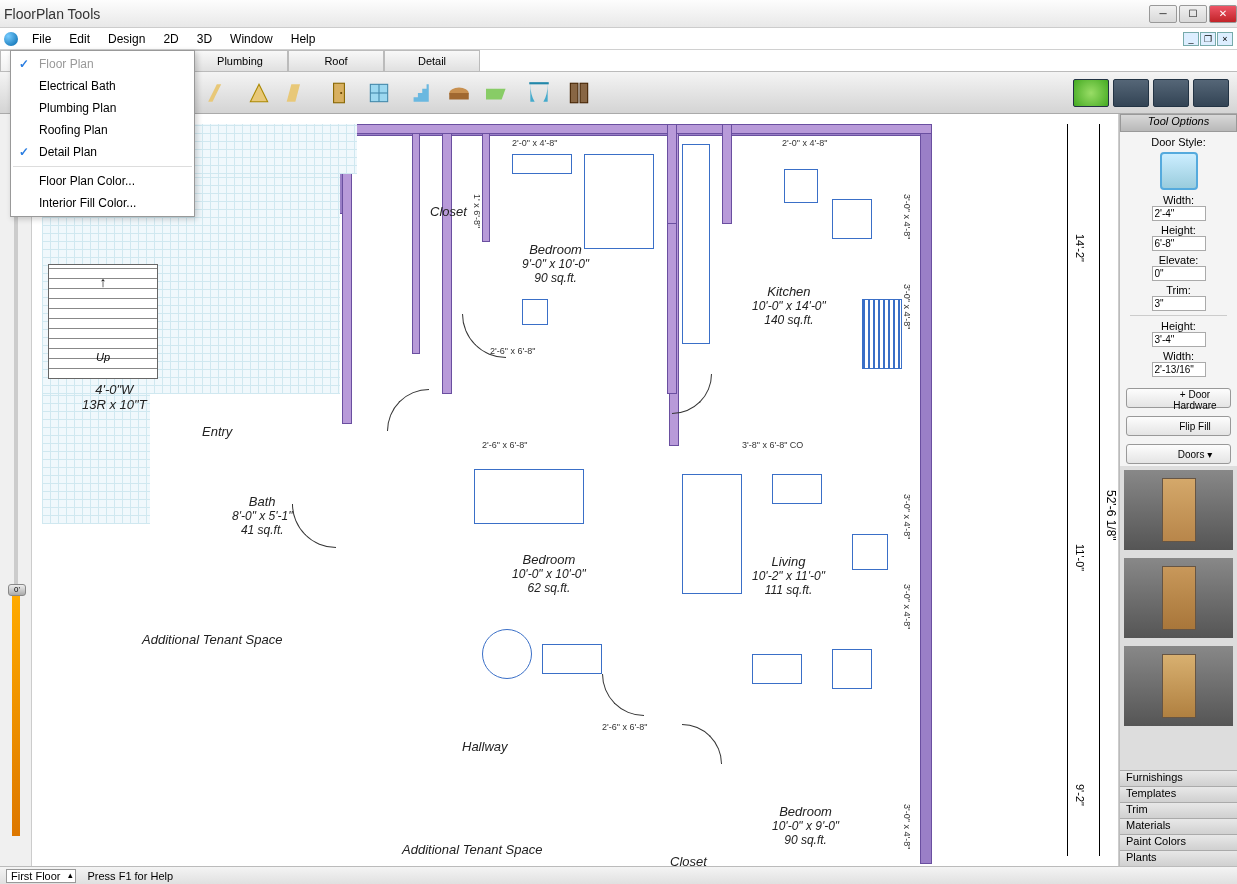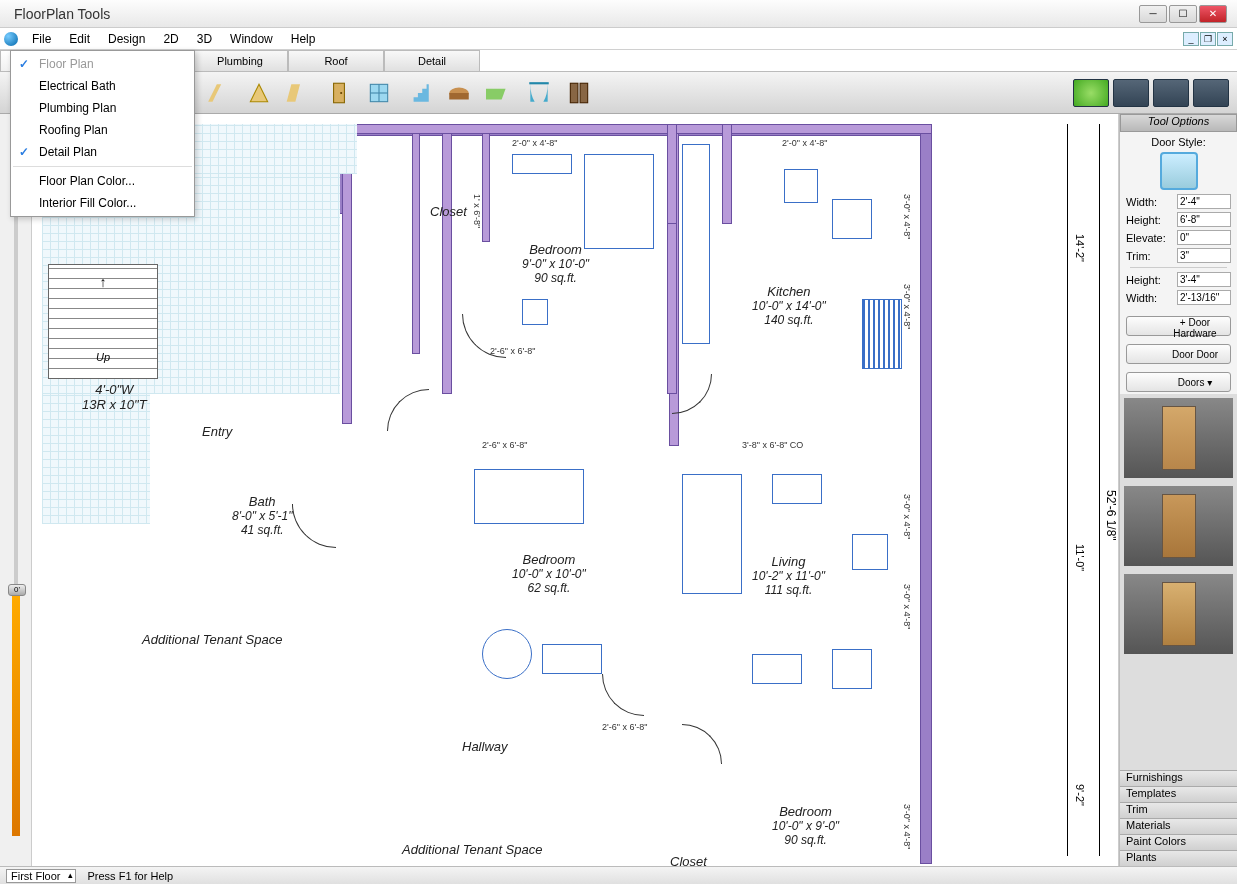--- a/index.html
+++ b/index.html
@@ -11,21 +11,21 @@
   width: 1237px;
   height: 884px;
 }
 
 .titlebar {
   height: 28px;
   background: linear-gradient(#fdfdfd, #e8e8e8);
   border-bottom: 1px solid #ccc;
   display: flex;
   align-items: center;
-  padding: 0 10px;
+  padding: 0 0;
 }
 .titlebar .title { font-size: 14px; color: #333; padding-left: 4px; }
 .titlebar .win-controls { margin-left: auto; display: flex; gap: 2px; }
 .win-btn {
   width: 28px; height: 18px;
   background: linear-gradient(#f0f0f0,#d8d8d8);
   border: 1px solid #999;
   border-radius: 2px;
   display:flex;align-items:center;justify-content:center;
   font-size:10px;
@@ -205,21 +205,21 @@
 }
 .panel-hdr {
   height:18px;
   background:linear-gradient(#d8d8d8,#b8b8b8);
   border:1px solid #999;
   text-align:center;
   font-style:italic;
   font-size:11px;
 }
 .panel-body { padding:4px 6px; font-size:11px; }
-.prop-row { display:flex; justify-content:space-between; margin:3px 0; align-items:center; }
+.prop-row { display:flex; justify-content:space-between; margin:3px 0; align-items:center;flex-direction:column; }
 .prop-row input {
   width:54px; height:15px; font-size:10px; border:1px solid #aaa; padding:0 2px;
 }
 .panel-btn {
   margin:4px 6px;
   height:20px;
   background:linear-gradient(#fdfdfd,#e4e4e4);
   border:1px solid #999;
   border-radius:3px;
   font-size:10px;
@@ -554,21 +554,21 @@
       <div class="prop-row">
           <span>Height:</span>
           <input value="3'-4&quot;" style="">
         </div>
       <div class="prop-row">
           <span>Width:</span>
           <input value="2'-13/16&quot;" style="">
         </div>
     </div>
     <button class="panel-btn"><span style="font-size:10px">+ </span><span>Door Hardware</span></button>
-    <button class="panel-btn">Door Door</button>
+    <button class="panel-btn">Flip Fill</button>
     <button class="panel-btn" style="margin-bottom:2px">Doors ▾</button>
 
     <div class="library">
       <div class="lib-item">
           <div class="lib-door"></div>
         </div>
       <div class="lib-item">
           <div class="lib-door" style="background:linear-gradient(#c8985a,#a8763a)"></div>
         </div>
       <div class="lib-item">

